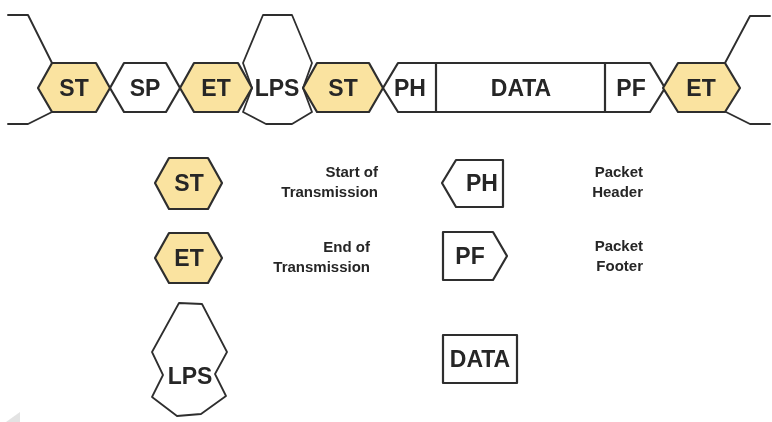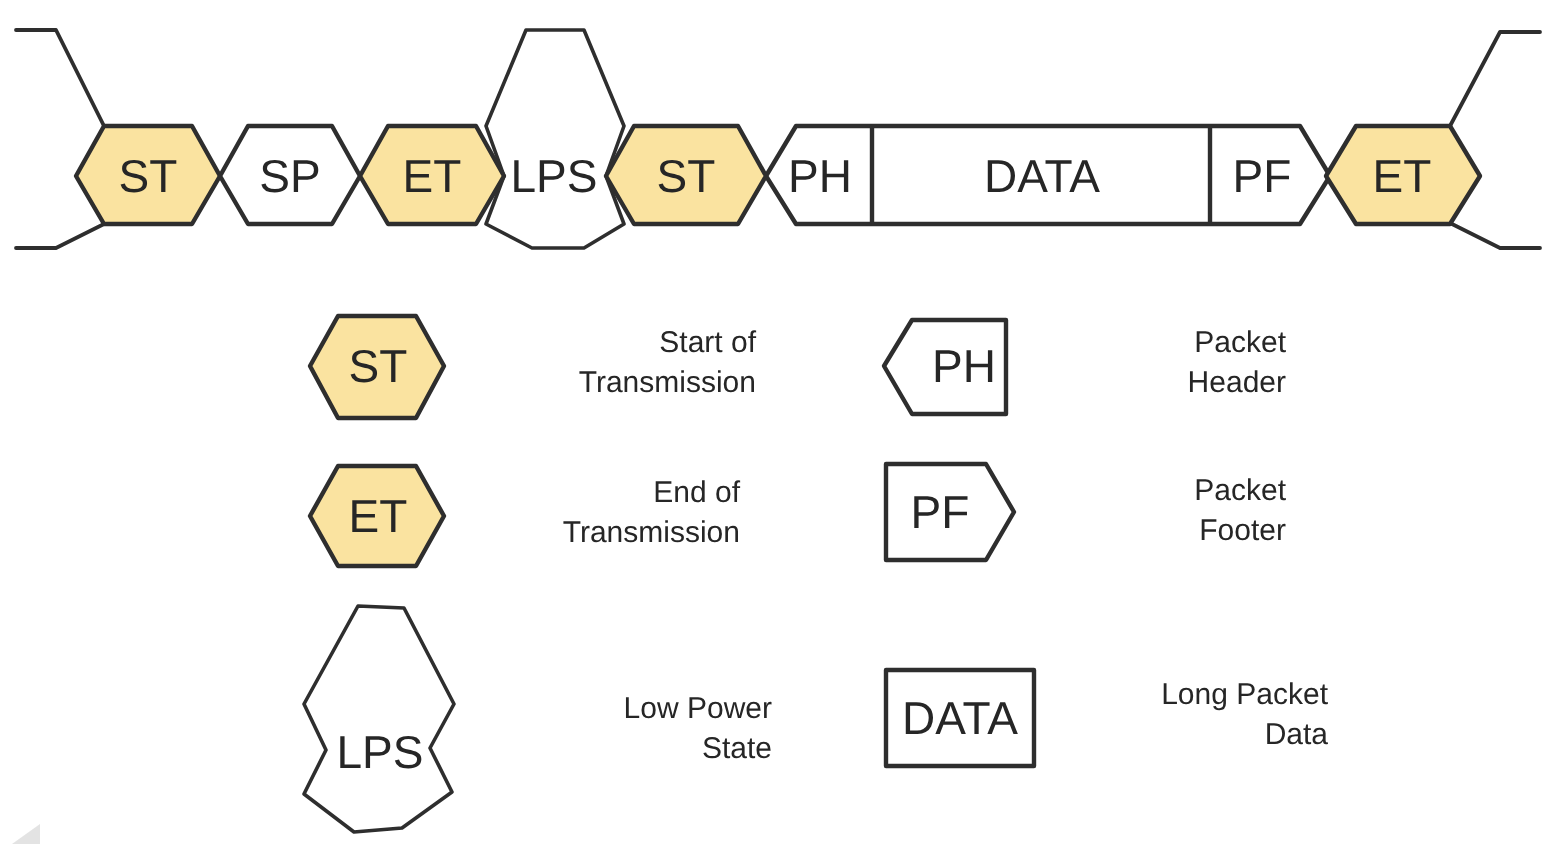--- a/index.html
+++ b/index.html
@@ -10,20 +10,21 @@
     --artifact-gray:#D9D9D9;
   }
   *{box-sizing:border-box;margin:0;padding:0;}
   html,body{background:var(--background);}
   body{font-family:"Liberation Sans", sans-serif;}
   .stage{
     position:relative;
     width:772px;height:422px;
     background:var(--background);
     overflow:hidden;
+    font-weight:bold;
   }
   svg{position:absolute;left:0;top:0;}
   .seg{stroke:var(--shape-stroke);stroke-width:2.2;stroke-linejoin:round;fill:#fff;}
   .seg.accent{fill:var(--accent-fill);}
   .lps-shape{stroke-width:1.8;}
   .rail{fill:none;stroke:var(--shape-stroke);stroke-width:1.9;stroke-linejoin:round;stroke-linecap:round;}
   .divider{stroke:var(--shape-stroke);stroke-width:2.2;}
   .shape-label{
     fill:var(--text-color);
     font-size:23px;
@@ -88,21 +89,17 @@
     <text class="shape-label" x="470" y="264">PF</text>
     <text class="shape-label" x="480" y="367">DATA</text>
 
     <polygon class="corner-artifact" points="6,422 20,412 20,422"></polygon>
   </svg>
 
   <div class="desc" style="left:228px;top:162px;">Start of
 Transmission</div>
   <div class="desc" style="left:220px;top:237px;">End of
 Transmission</div>
-  <div class="desc" style="left:236px;top:345px;">Low Power
-State</div>
   <div class="desc" style="left:493px;top:162px;">Packet
 Header</div>
   <div class="desc" style="left:493px;top:236px;">Packet
 Footer</div>
-  <div class="desc" style="left:514px;top:338px;">Long Packet
-Data</div>
 </div>
 
 </body></html>

